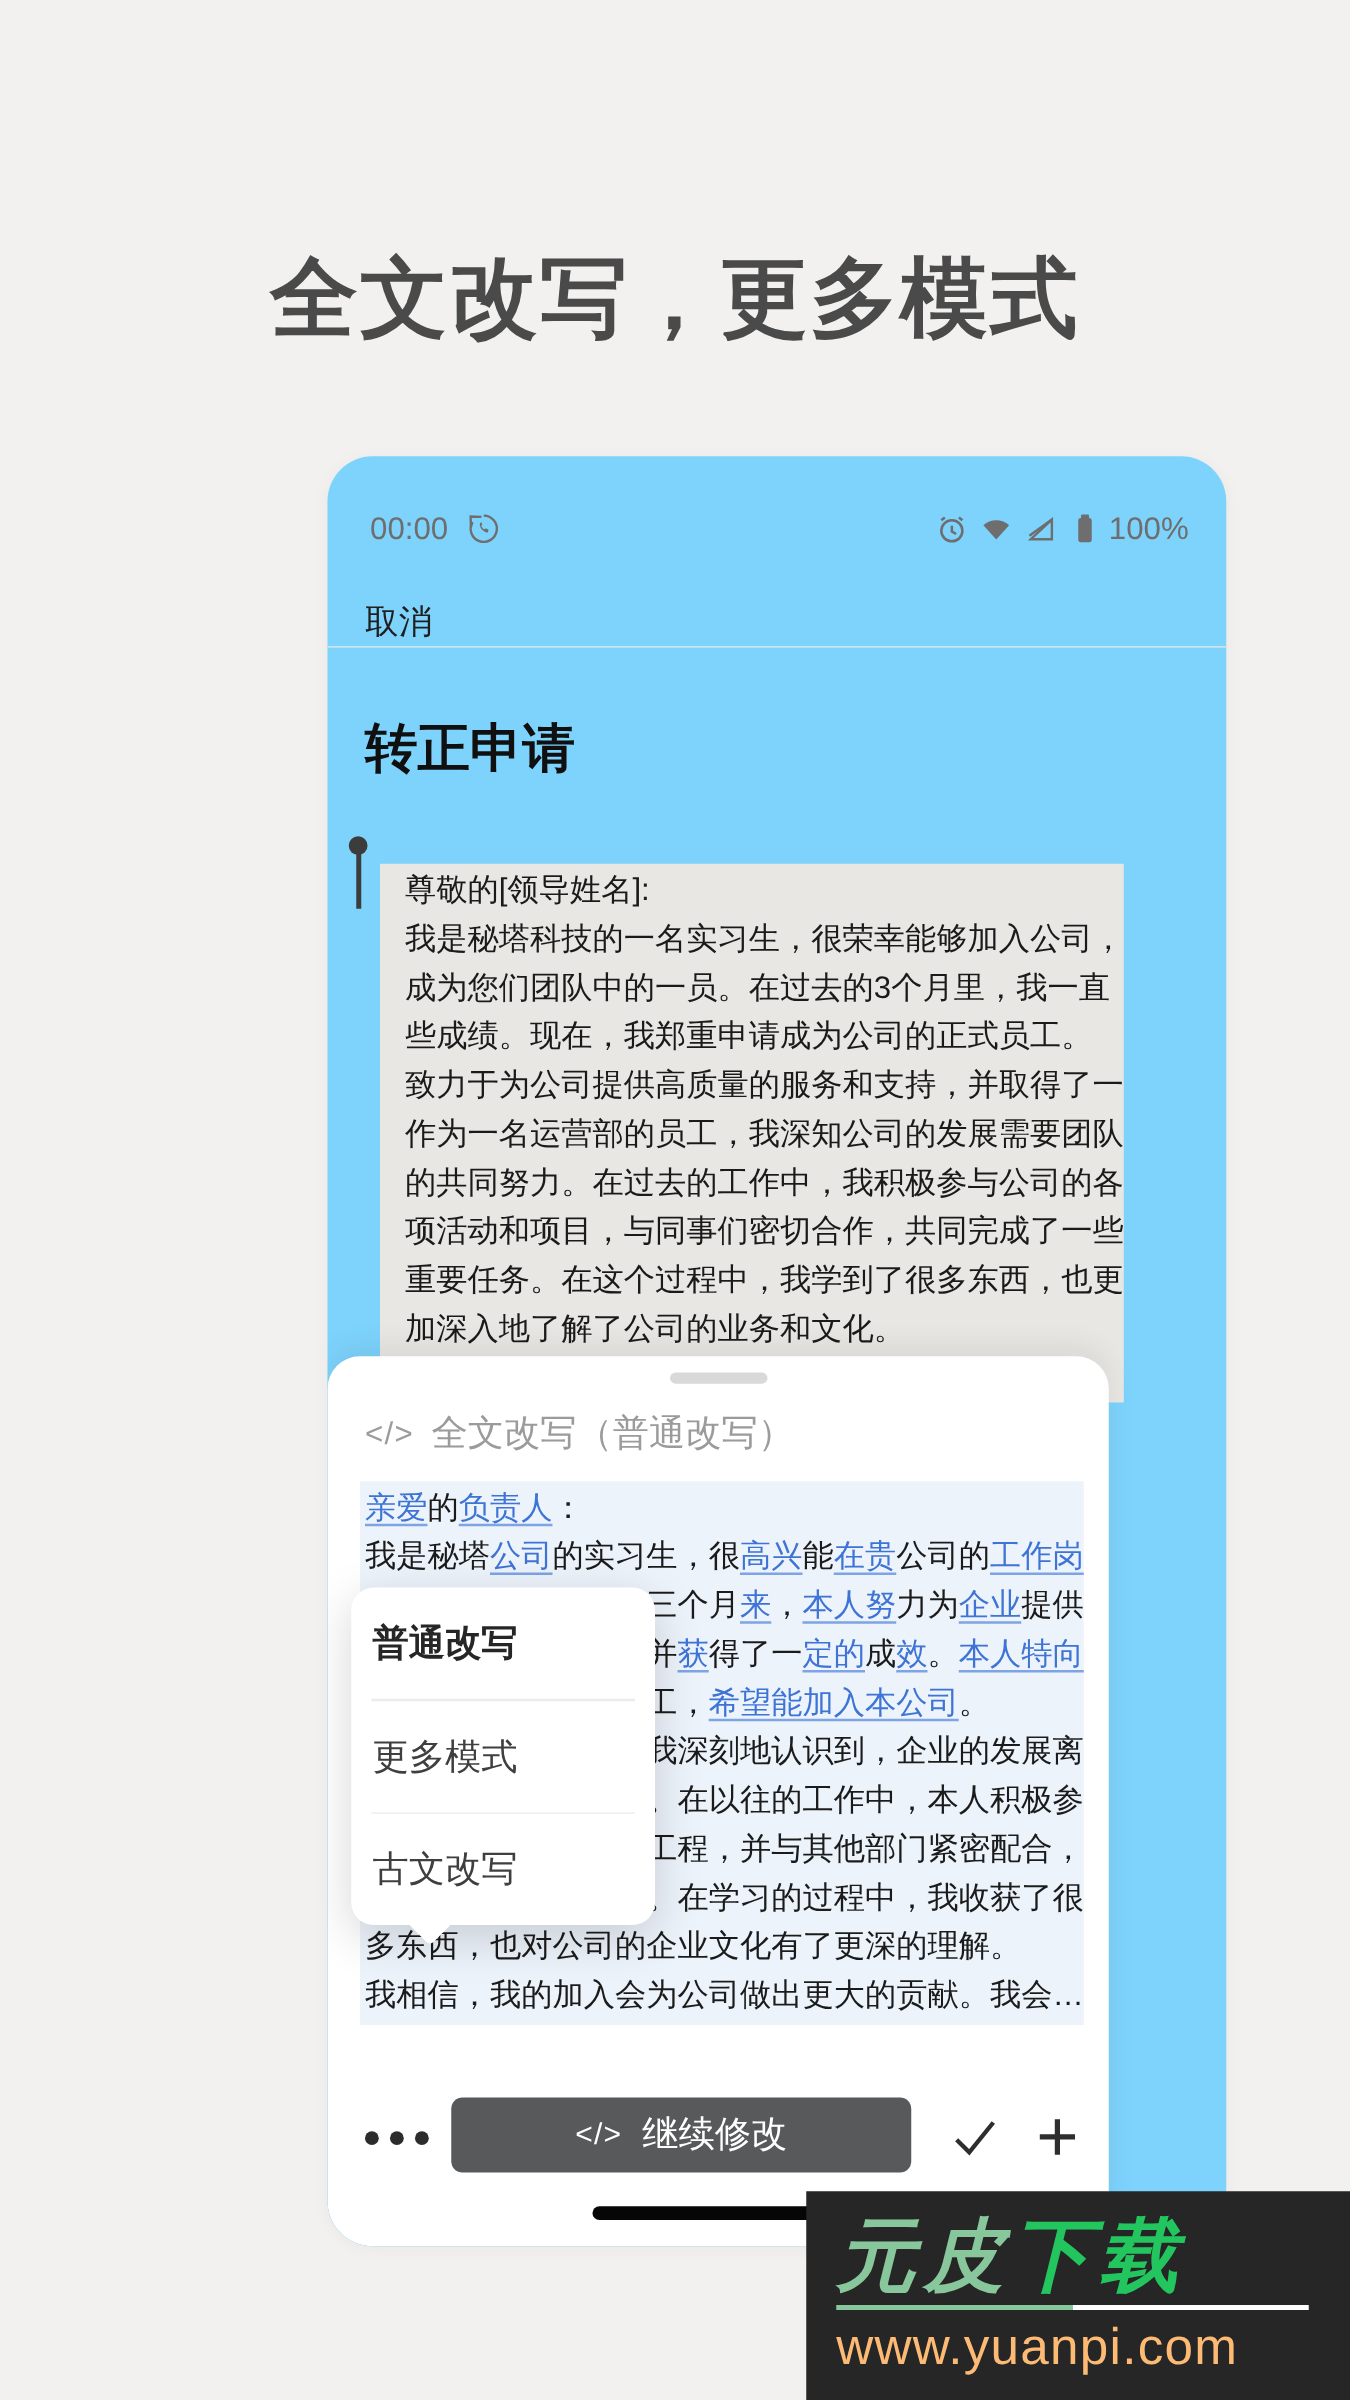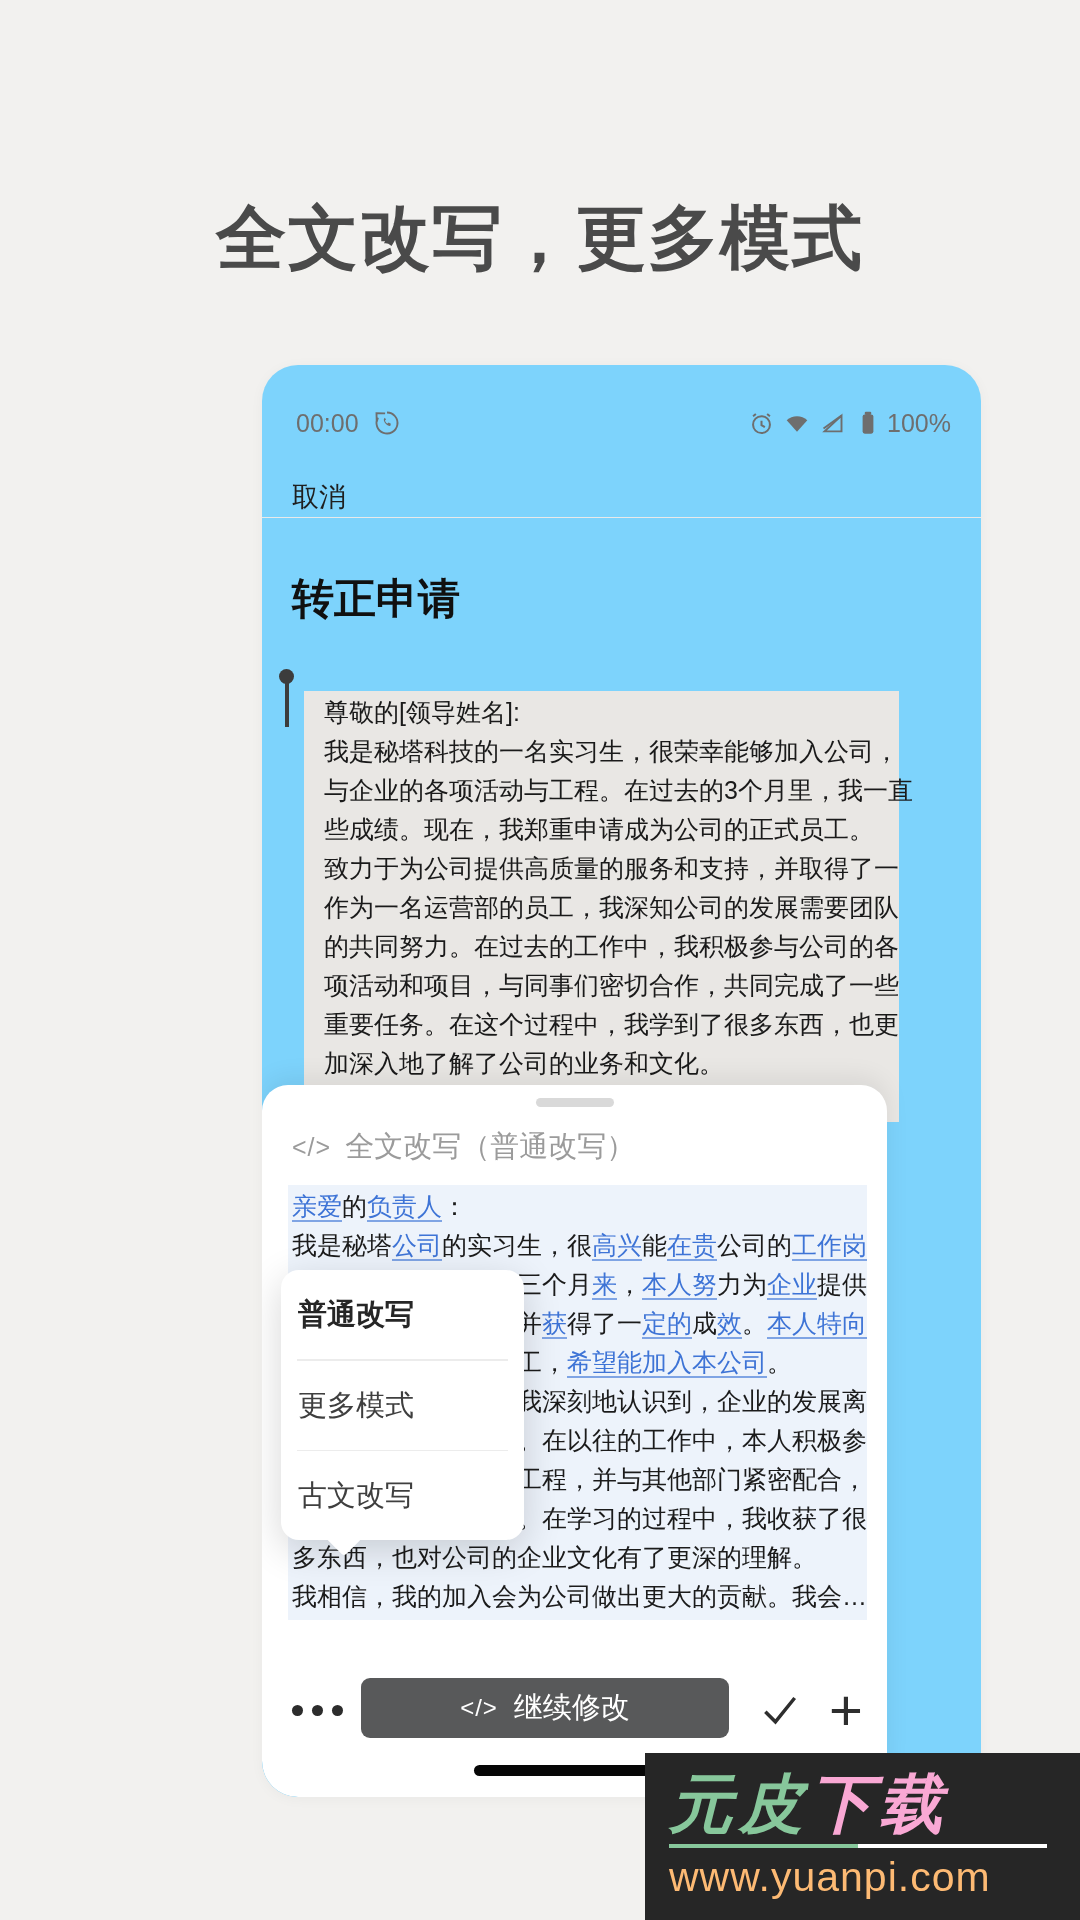--- a/index.html
+++ b/index.html
@@ -61,21 +61,21 @@
        align-items:center;justify-content:center;z-index:20;}
   .plus-btn{position:absolute;left:556px;top:1316px;width:56px;height:56px;display:flex;
        align-items:center;justify-content:center;font-size:58px;font-weight:300;color:#2e2e2e;z-index:20;}
   .home-bar{position:absolute;left:212px;top:1400px;width:228px;height:11px;border-radius:6px;
        background:#060606;z-index:20;}
   
   .watermark{position:absolute;left:645px;top:1753px;width:435px;height:167px;background:#262626;
        z-index:50;display:flex;flex-direction:column;justify-content:center;padding-left:24px;box-sizing:border-box;}
   .wm-brand{font-size:64px;font-weight:800;font-style:italic;line-height:1.02;letter-spacing:6px;white-space:nowrap;}
   .wm-green{color:#87c79b;}
-  .wm-white{color:#f9a8d4;}
+  .wm-white{color:#22c55e;}
   .wm-line{width:378px;height:4px;margin:7px 0 6px 0;
        background:linear-gradient(90deg,#87c79b 0 50%,#ffffff 50% 100%);}
   .wm-url{font-size:41px;color:#fdba74;letter-spacing:1px;}
 </style>
 </head>
 <body>
 
 <div class="page-title">全文改写，更多模式</div>
 
 <div class="phone">
@@ -118,21 +118,21 @@
 
   <div class="cancel">取消</div>
   <div class="nav-divider"></div>
 
   <div class="doc-title">转正申请</div>
   <div class="sel-dot"></div>
   <div class="sel-bar"></div>
   <div class="doc-text">
       <div class="tl">尊敬的[领导姓名]:</div>
       <div class="tl">我是秘塔科技的一名实习生，很荣幸能够加入公司，</div>
-      <div class="tl">与企业的各项活动与工程。在过去的3个月里，我一直</div>
+      <div class="tl">成为您们团队中的一员。在过去的3个月里，我一直</div>
       <div class="tl">些成绩。现在，我郑重申请成为公司的正式员工。</div>
       <div class="tl">致力于为公司提供高质量的服务和支持，并取得了一</div>
       <div class="tl">作为一名运营部的员工，我深知公司的发展需要团队</div>
       <div class="tl">的共同努力。在过去的工作中，我积极参与公司的各</div>
       <div class="tl">项活动和项目，与同事们密切合作，共同完成了一些</div>
       <div class="tl">重要任务。在这个过程中，我学到了很多东西，也更</div>
       <div class="tl">加深入地了解了公司的业务和文化。</div>
       <div class="tl">在未来的工作中，我将继续努力，为公司的发展贡</div>
     </div>
 

